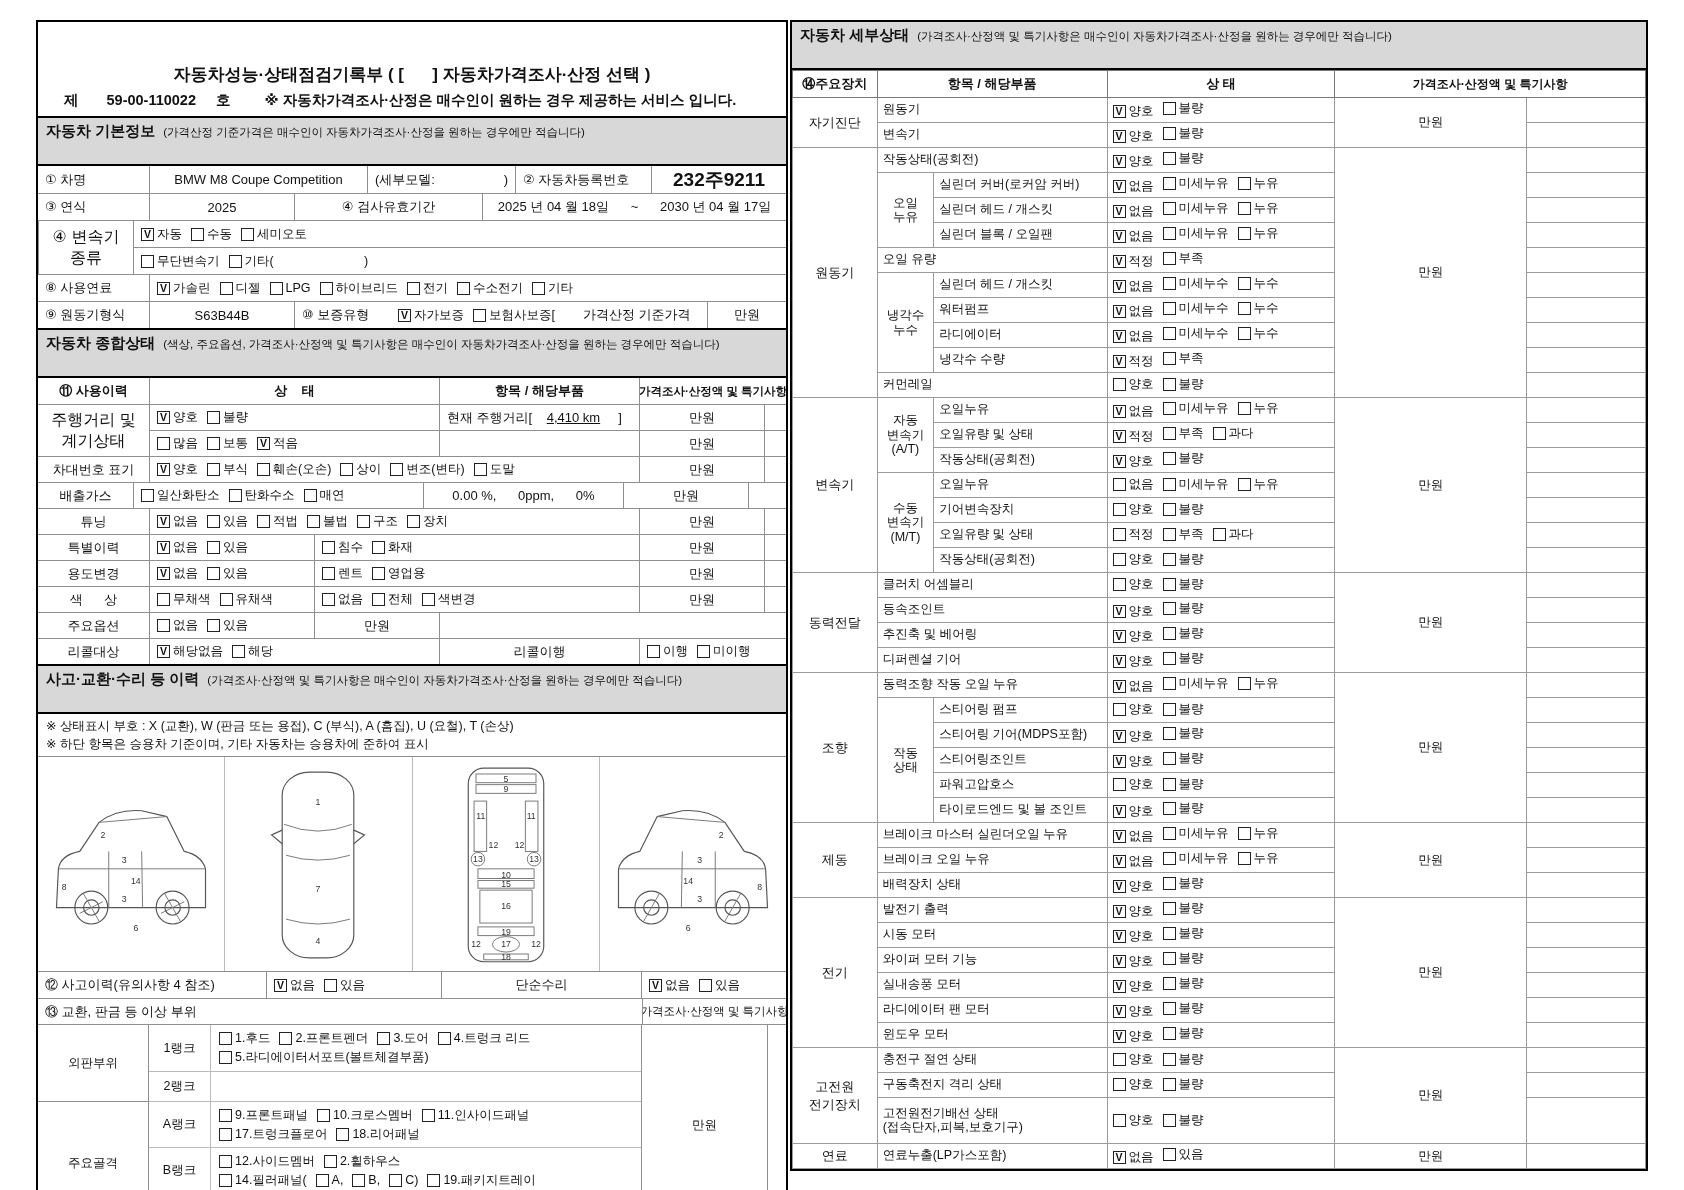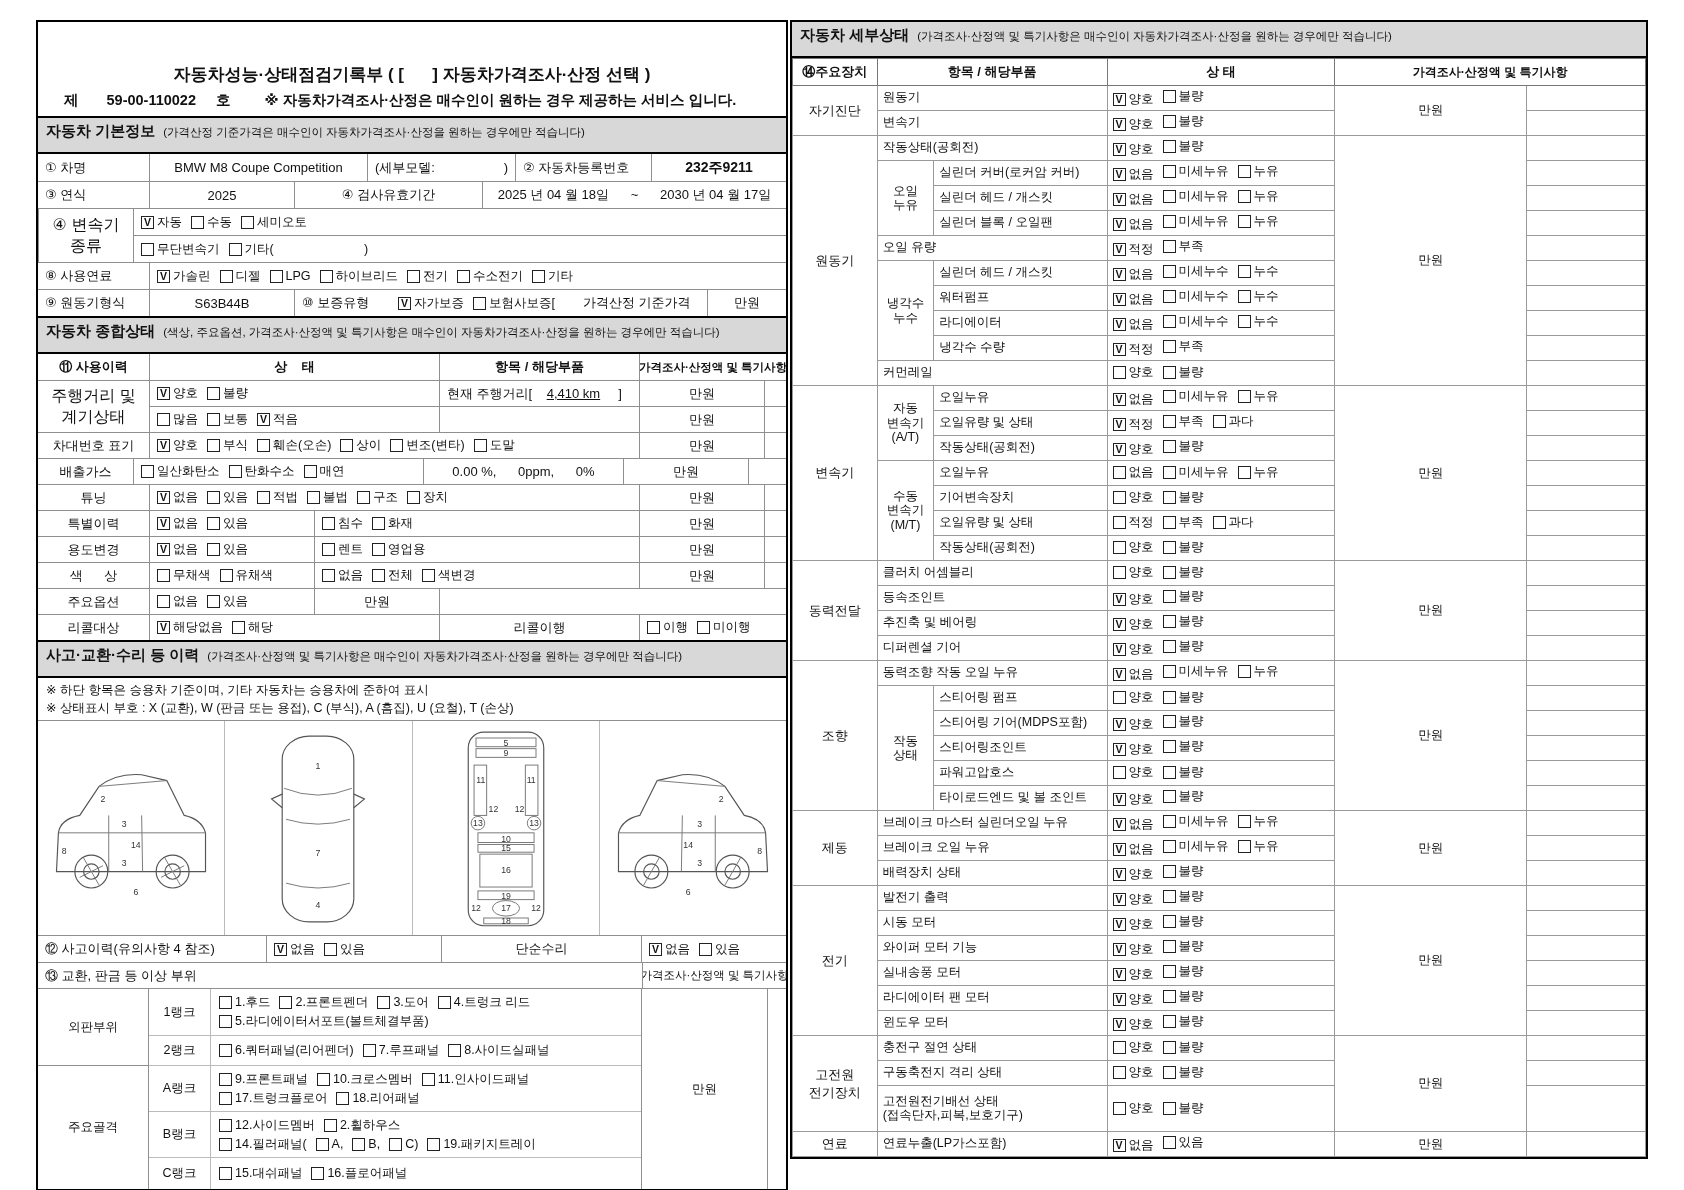--- a/index.html
+++ b/index.html
@@ -8,30 +8,30 @@
   #left-panel{left:36px;top:20px;width:752px;}
   #right-panel{left:790px;top:20px;width:858px;}
 
   .titlebox{padding:5px 8px 6px;}
   .t1{text-align:center;font-weight:bold;font-size:17px;white-space:pre;margin-top:36px;}
   .t2{font-weight:bold;font-size:14.5px;white-space:pre;display:flex;align-items:baseline;margin-top:5px;padding-left:18px;}
   .t2 .gap1{width:28px;display:inline-block;}
   .t2 .gap2{width:20px;display:inline-block;}
   .t2 .gap3{width:34px;display:inline-block;}
 
-  .sechead{border-top:2px solid #000;border-bottom:2px solid #000;background:#d8d8d8;padding:4px 8px 11px;font-size:15px;font-weight:bold;display:flex;align-items:baseline;white-space:pre;}
+  .sechead{border-top:2px solid #000;border-bottom:2px solid #000;background:#d8d8d8;padding:4px 8px 23px;font-size:15px;font-weight:bold;display:flex;align-items:baseline;white-space:pre;}
   .sechead .note{font-weight:normal;font-size:11.5px;margin-left:8px;}
 
   .frow{display:flex;align-items:stretch;border-top:1px solid #8f8f8f;min-height:26px;font-size:13px;box-sizing:border-box;}
   .frow.nt{border-top:none;text-align:center;}
   .fc{display:flex;align-items:center;padding:0 7px;border-right:1px solid #8f8f8f;white-space:pre;box-sizing:border-box;overflow:hidden;}
   .fc.last{border-right:none;}
   .ctr{justify-content:center;}
   .bold{font-weight:bold;}
-  .big{font-size:14px;}
+  .big{font-size:19px;}
   .pre2{white-space:pre-line;text-align:center;}
 
   .cb{width:13px;height:13px;min-width:13px;border:1.5px solid #222;display:inline-flex;align-items:center;justify-content:center;font-size:10.5px;font-weight:bold;line-height:1;margin-right:3px;background:#fff;box-sizing:border-box;}
   .opt{display:inline-flex;align-items:center;margin-right:9px;white-space:pre;font-size:12.5px;}
   .opt:last-child{margin-right:0;}
   .ol{white-space:pre;}
 
   .hd{font-weight:bold;}
   .small{font-size:11.5px;}
   .u-val{text-decoration:underline;}
@@ -229,22 +229,22 @@
     <div class="fc ctr" style="width:200px">리콜이행</div>
     <div class="fc last" style="flex:1"><span class="opt"><span class="cb"></span><span class="ol">이행</span></span><span class="opt"><span class="cb"></span><span class="ol">미이행</span></span></div>
   </div>
 
   <div class="sechead">
     <span>사고·교환·수리 등 이력</span>
     <span class="note">(가격조사·산정액 및 특기사항은 매수인이 자동차가격조사·산정을 원하는 경우에만 적습니다)</span>
   </div>
 
   <div style="padding:3px 8px;font-size:12.5px;line-height:1.45">
+    <div>※ 상태표시 부호 : X (교환), W (판금 또는 용접), C (부식), A (흠집), U (요철), T (손상)</div>
     <div>※ 하단 항목은 승용차 기준이며, 기타 자동차는 승용차에 준하여 표시</div>
-    <div>※ 상태표시 부호 : X (교환), W (판금 또는 용접), C (부식), A (흠집), U (요철), T (손상)</div>
   </div>
 
   <div class="diagrams">
     <div class="dcell">
       <svg width="180" height="206" viewBox="0 0 186 210">
         <path class="ln" d="M16,150 L18,110 Q20,96 40,92 L60,62 Q78,48 104,50 L130,56 L148,92 Q166,96 170,110 L170,150 Z"></path>
         <path class="th" d="M60,62 L130,56"></path>
         <path class="th" d="M70,92 L70,150 M104,92 L105,150 M18,110 L170,110"></path>
         <circle class="ln" cx="52" cy="150" r="17"></circle>
           <circle class="ln" cx="52" cy="150" r="8"></circle>
@@ -355,27 +355,20 @@
               <span class="opt"><span class="cb"></span><span class="ol">3.도어</span></span>
               <span class="opt"><span class="cb"></span><span class="ol">4.트렁크 리드</span></span>
             </div>
           <div class="rkline">
               <span class="opt"><span class="cb"></span><span class="ol">5.라디에이터서포트(볼트체결부품)</span></span>
             </div>
         </div>
       </div>
       <div class="rkrow" style="height:30px">
         <div class="rkname">2랭크</div>
-        <div class="rklines">
-          <div class="rkline">
-              <span class="opt"><span class="cb"></span><span class="ol">6.쿼터패널(리어펜더)</span></span>
-              <span class="opt"><span class="cb"></span><span class="ol">7.루프패널</span></span>
-              <span class="opt"><span class="cb"></span><span class="ol">8.사이드실패널</span></span>
-            </div>
-        </div>
       </div>
       <div class="rkrow" style="height:46px">
         <div class="rkname">A랭크</div>
         <div class="rklines">
           <div class="rkline">
               <span class="opt"><span class="cb"></span><span class="ol">9.프론트패널</span></span>
               <span class="opt"><span class="cb"></span><span class="ol">10.크로스멤버</span></span>
               <span class="opt"><span class="cb"></span><span class="ol">11.인사이드패널</span></span>
             </div>
           <div class="rkline">

